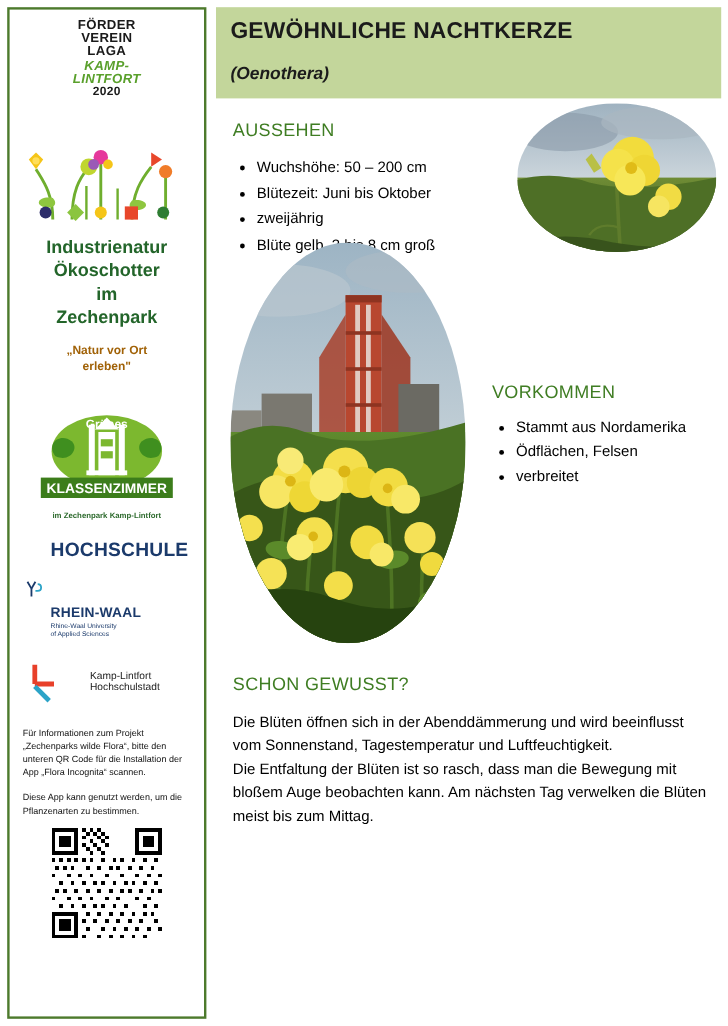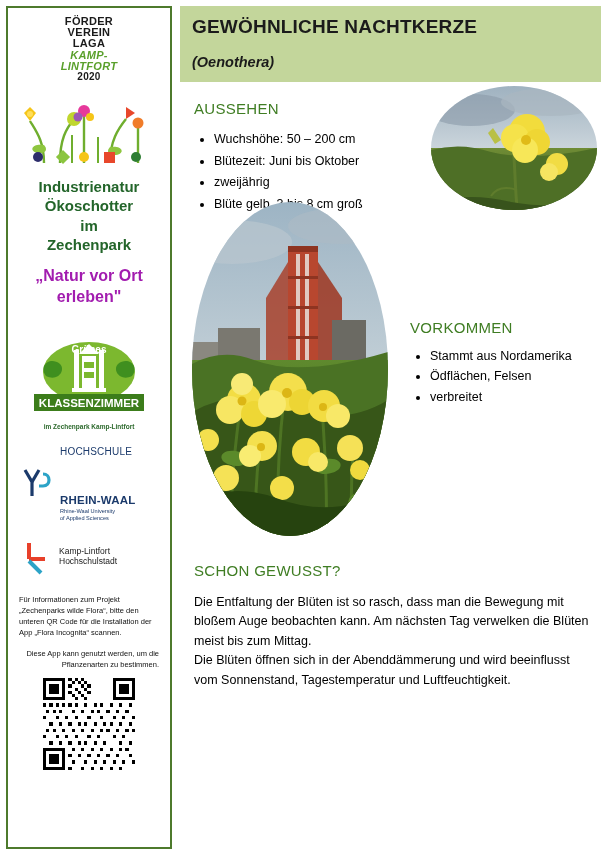--- a/index.html
+++ b/index.html
@@ -36,20 +36,21 @@
     padding: 6px 6px 8px 6px;
     background: #fff;
   }
 
   .logo-block {
     width: 100%;
     display: flex;
     flex-direction: column;
     align-items: center;
     margin-top: 2px;
+    gap: 20px;
   }
   .logo-text {
     text-align: center;
     font-weight: bold;
     line-height: 1.02;
     font-size: 11px;
     color: #1a1a1a;
     letter-spacing: .3px;
   }
   .logo-text .green {
@@ -68,22 +69,22 @@
     text-align: center;
     font-weight: bold;
     color: #23652a;
     font-size: 15px;
     line-height: 1.28;
     margin-top: 10px;
   }
   .sidebar-motto {
     text-align: center;
     font-weight: bold;
-    color: #a21caf;
-    font-size: 16px;
+    color: #a16207;
+    font-size: 10px;
     line-height: 1.3;
     margin-top: 12px;
   }
 
   .badge-klassenzimmer {
     margin-top: 28px;
     width: 130px;
     text-align: center;
   }
   .kz-caption {
@@ -97,43 +98,43 @@
     margin-top: 16px;
     display: flex;
     align-items: center;
     gap: 5px;
     width: 136px;
   }
   .hsrw-text {
     line-height: 1.12;
   }
   .hsrw-l1 {
-    font-size: 10px;
-    font-weight: normal;
+    font-size: 16px;
+    font-weight: bold;
     color: #1b3a6b;
     letter-spacing: .2px;
   }
   .hsrw-l2 {
     font-size: 11.5px;
     font-weight: bold;
     color: #1b3a6b;
     letter-spacing: .2px;
     margin-top: 37px;
   }
   .hsrw-l3 {
     font-size: 5.6px;
     color: #1b3a6b;
     margin-top: 1px;
   }
 
   .logo-kamp {
     margin-top: 18px;
     display: flex;
     align-items: center;
-    gap: 2px;
+    gap: 18px;
     width: 136px;
   }
   .kamp-text {
     line-height: 1.15;
   }
   .kamp-l1 {
     font-size: 8.5px;
     color: #1a1a1a;
     font-weight: normal;
   }
@@ -146,21 +147,21 @@
     margin-top: 20px;
     font-size: 7.5px;
     line-height: 1.45;
     color: #111;
     width: 140px;
   }
   .info-note2 {
     margin-top: 10px;
     font-size: 7.5px;
     line-height: 1.45;
-    text-align: right;
+    text-align: left;
     color: #111;
     width: 140px;
   }
   .qr {
     margin-top: 8px;
   }
 
   
   .content {
     flex: 1;
@@ -669,20 +670,20 @@
         <ul class="vork">
           <li>Stammt aus Nordamerika</li>
           <li>Ödflächen, Felsen</li>
           <li>verbreitet</li>
         </ul>
       </div>
 
       <div class="schon">
         <div class="section-title">SCHON GEWUSST?</div>
         <div class="schon-body">
+          <p>Die Blüten öffnen sich in der Abenddämmerung und wird beeinflusst vom Sonnenstand, Tagestemperatur und Luftfeuchtigkeit.</p>
           <p>Die Entfaltung der Blüten ist so rasch, dass man die Bewegung mit bloßem Auge beobachten kann. Am nächsten Tag verwelken die Blüten meist bis zum Mittag.</p>
-          <p>Die Blüten öffnen sich in der Abenddämmerung und wird beeinflusst vom Sonnenstand, Tagestemperatur und Luftfeuchtigkeit.</p>
         </div>
       </div>
 
     </div>
   </div>
 </div>
 
 </body></html>

